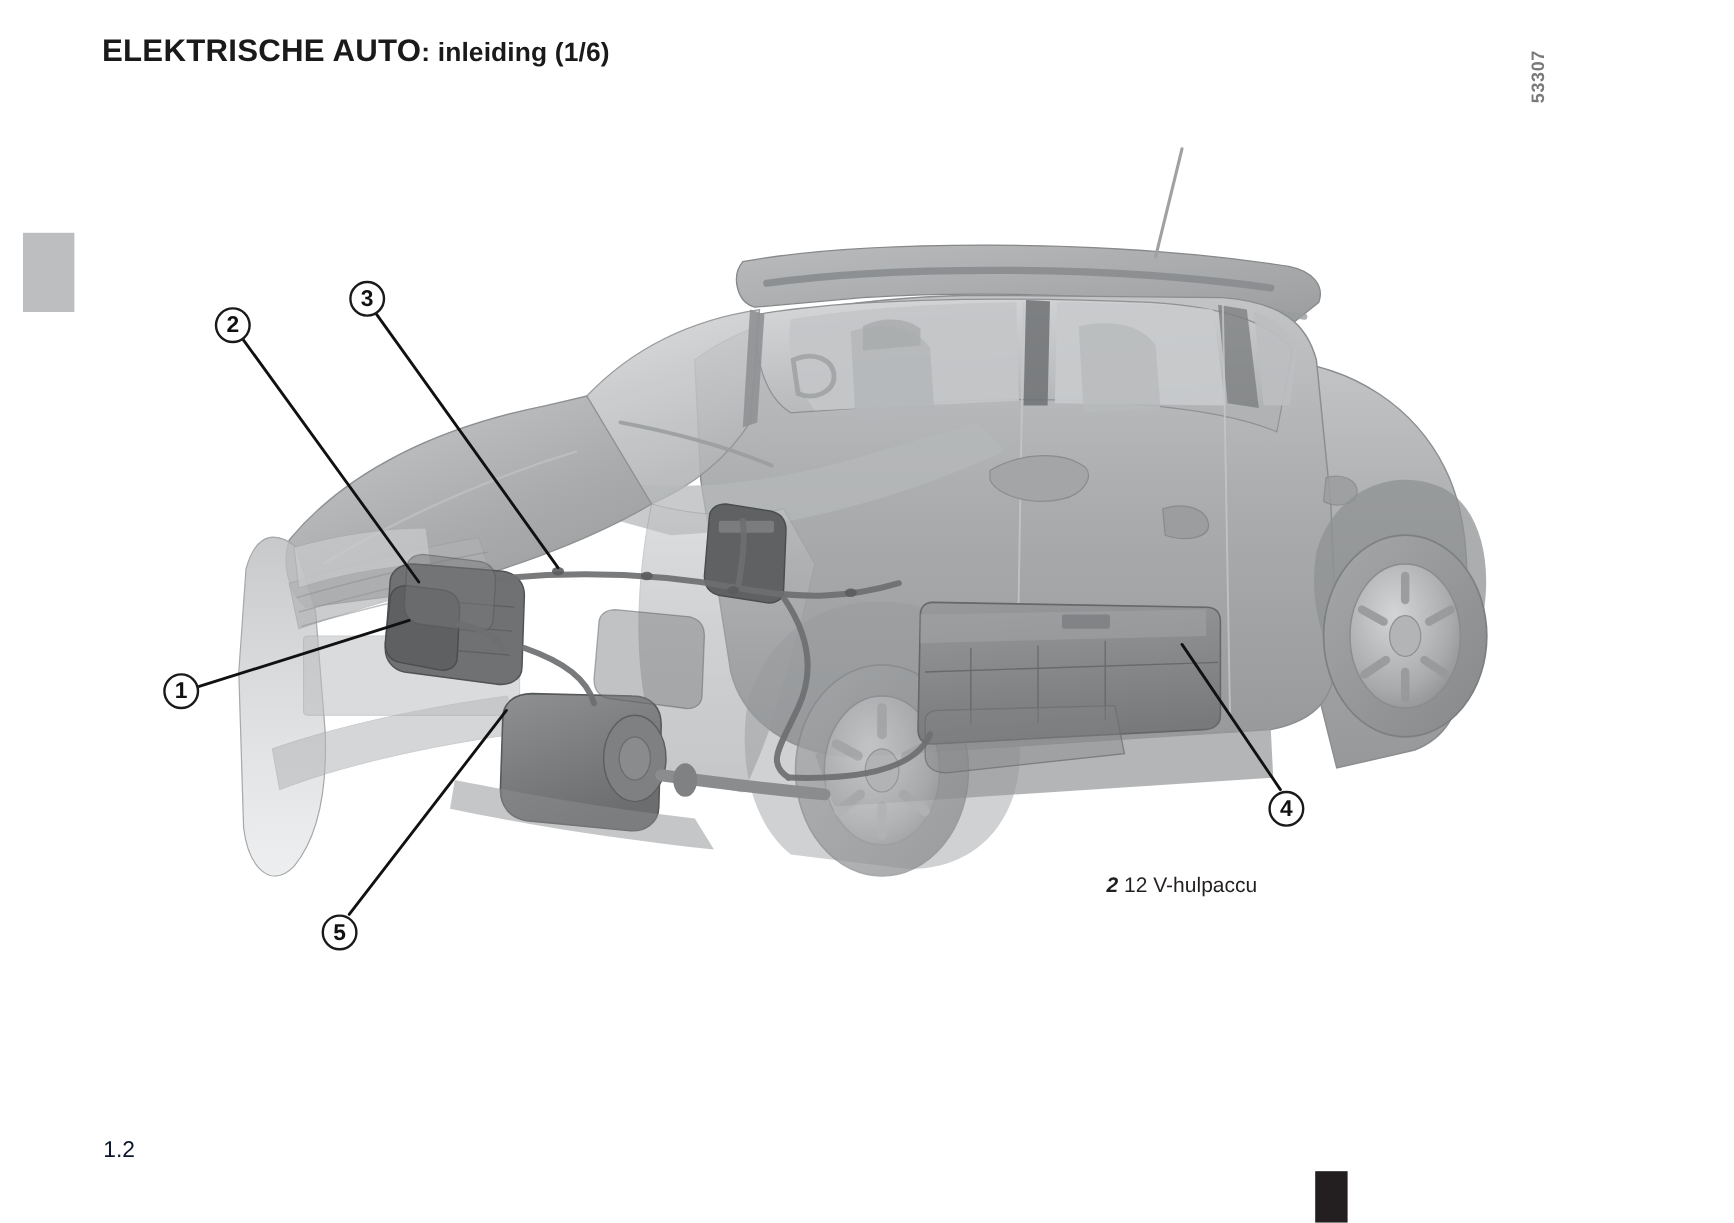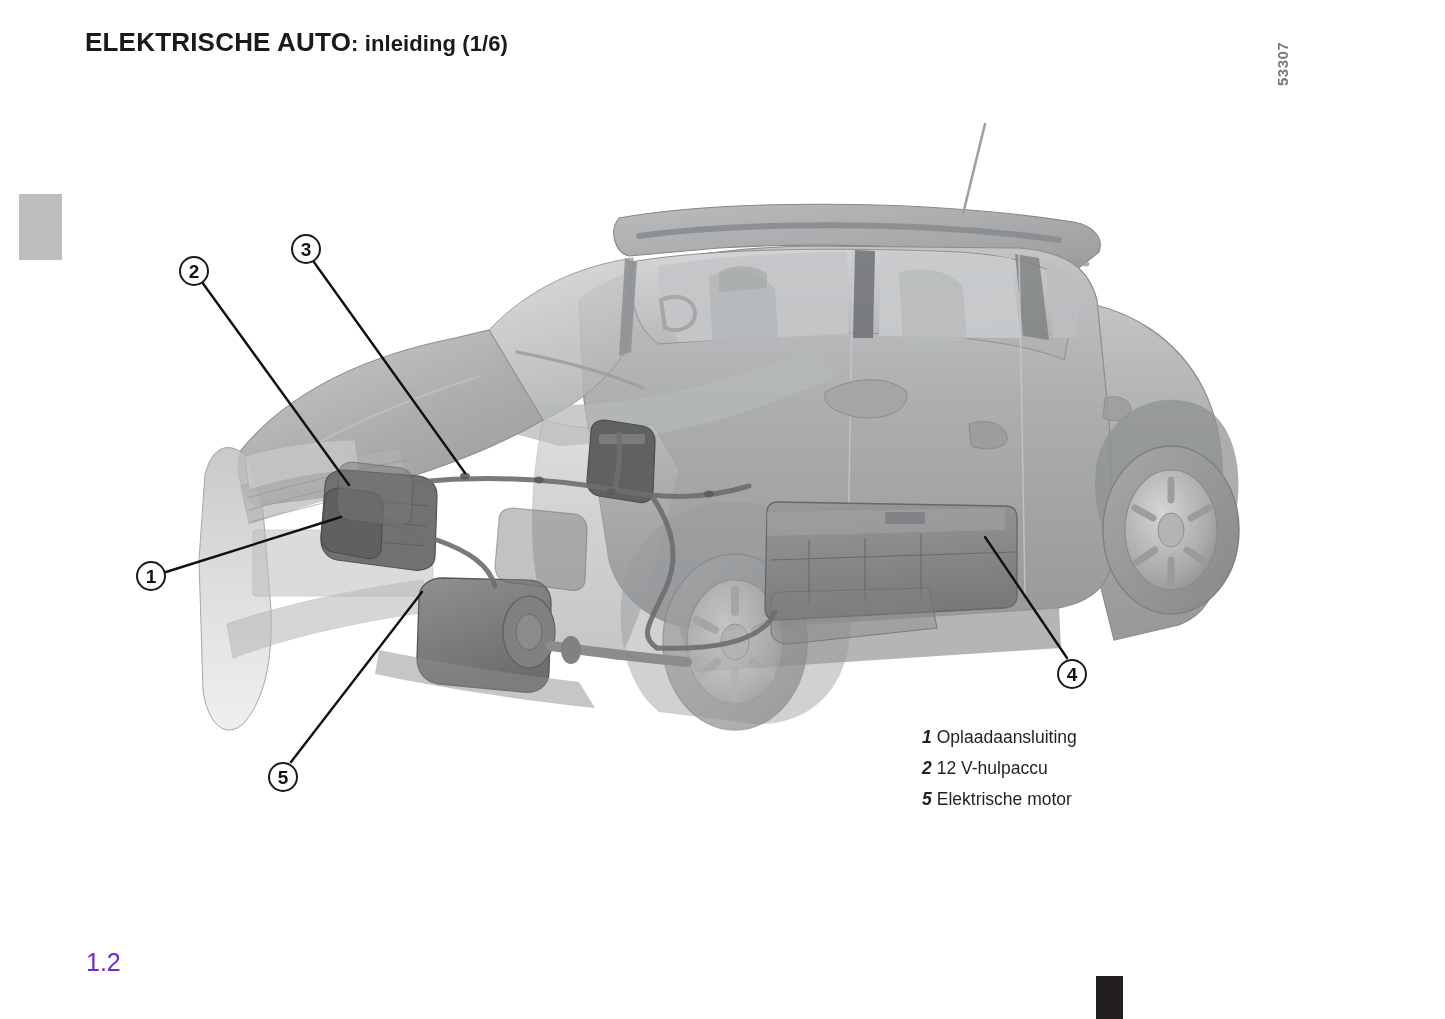--- a/index.html
+++ b/index.html
@@ -63,22 +63,22 @@
     white-space: nowrap;
     letter-spacing: 0.5px;
   }
   #doc-code-inner { display: block; }
 
   
   #page-number {
     position: absolute;
     left: 67px;
     top: 948px;
-    font-size: 25px;
-    color: #6d28d9;
+    font-size: 19px;
+    color: #0f172a;
   }
 
   
   #bottom-bar {
     position: absolute;
     left: 1077px;
     top: 976px;
     width: 27px;
     height: 46px;
     background: #231f20;
@@ -398,27 +398,21 @@
   </div>
   <div class="callout" style="left:1038px; top:659px;">
     <span>4</span>
   </div>
   <div class="callout" style="left:249px; top:762px;">
     <span>5</span>
   </div>
 
   <div id="legend">
     <div class="legend-row">
-      <span class="legend-num">1</span><span class="legend-label">Oplaadaansluiting</span>
-    </div>
-    <div class="legend-row">
       <span class="legend-num">2</span><span class="legend-label">12 V-hulpaccu</span>
     </div>
-    <div class="legend-row">
-      <span class="legend-num">5</span><span class="legend-label">Elektrische motor</span>
-    </div>
   </div>
 
   <div id="page-number">1.2</div>
 
   <div id="bottom-bar"></div>
 
 </div>
 
 </body></html>

